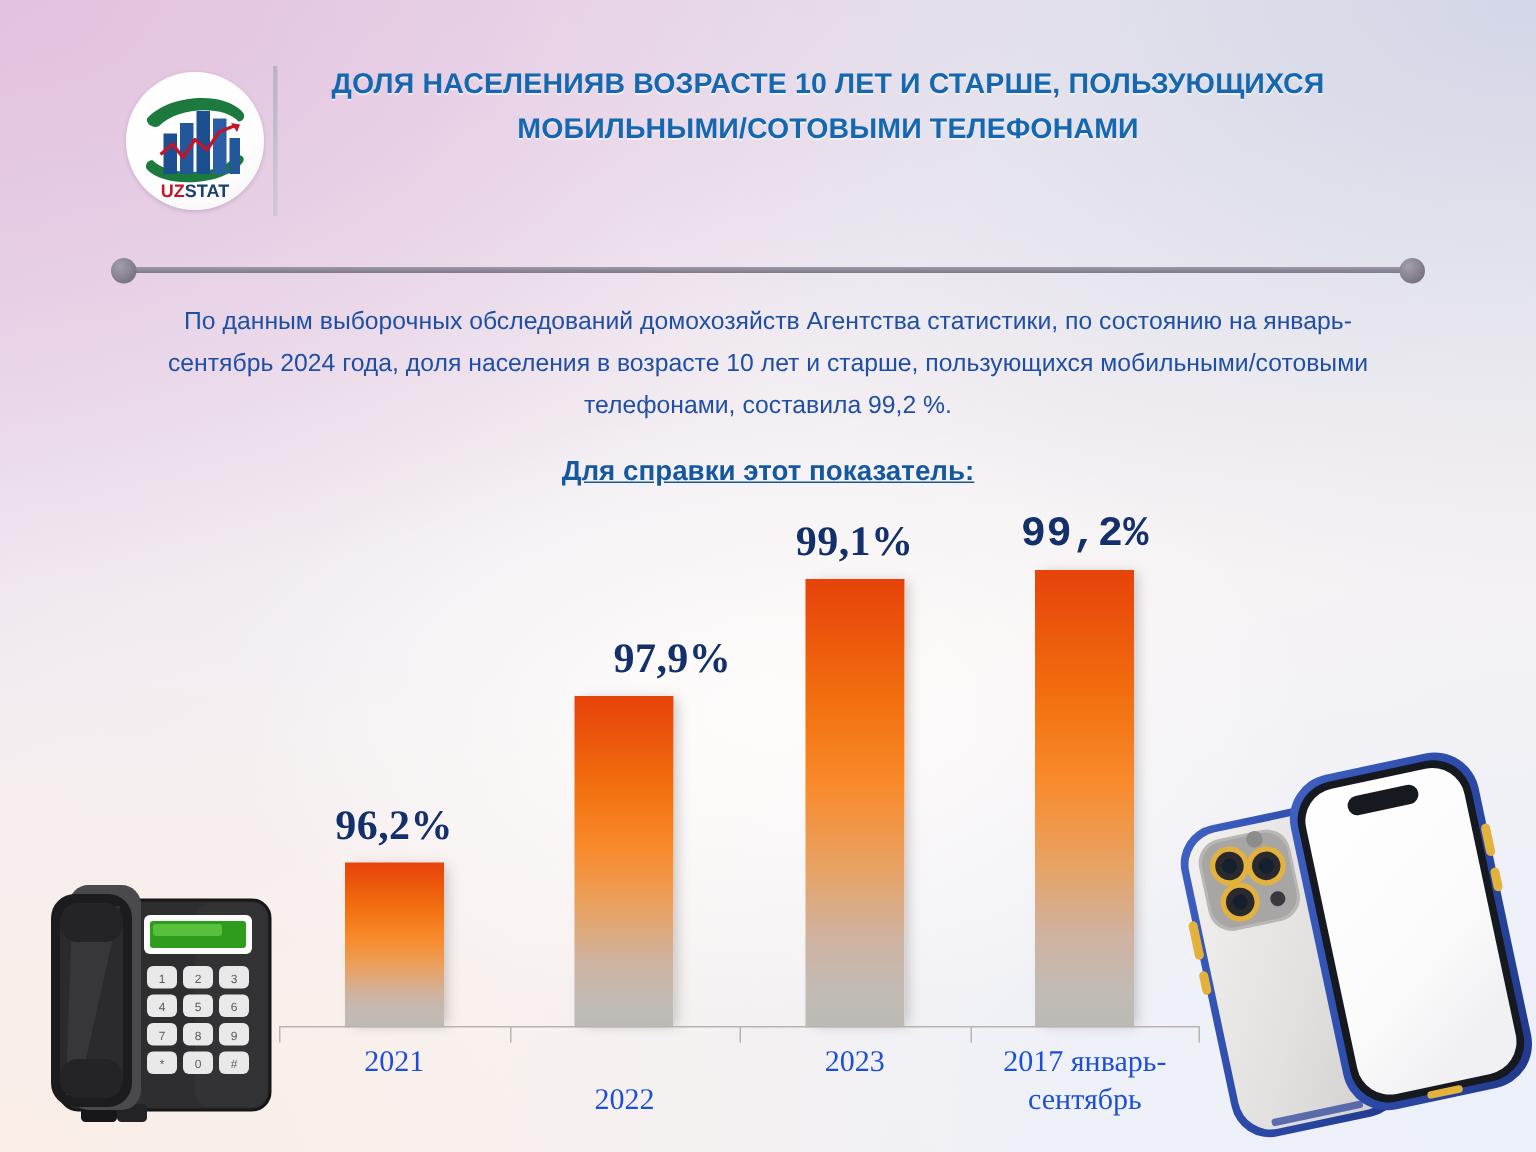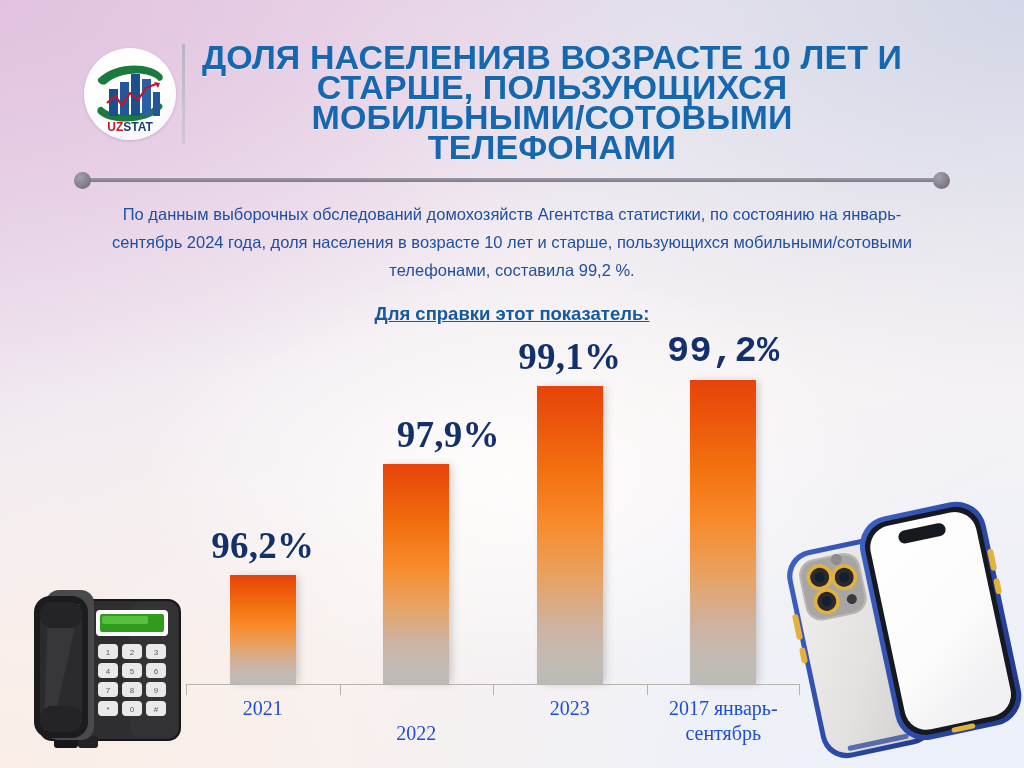--- a/index.html
+++ b/index.html
@@ -37,21 +37,21 @@
   #logo-circle svg{ position:absolute; left:0; top:0; }
   #title-rule{
     position:absolute; left:182px; top:0px; width:3px; height:100px;
     background:linear-gradient(180deg,#b9b3c4,#cfc9d6);
   }
   #title{
     position:absolute; left:192px; top:-2px; width:720px;
     text-align:center;
     color:#1568b0;
     font-weight:bold;
-    font-size:34px;
+    font-size:19px;
     line-height:30px;
     letter-spacing:.1px;
     text-shadow:0 1px 0 rgba(255,255,255,.55);
   }
 
   
   #divider{ position:absolute; left:74px; top:172px; width:876px; height:16px; }
   #divider-line{
     position:absolute; left:8px; top:6px; width:860px; height:4px;
     background:linear-gradient(180deg,#9d98a6,#7e7a89);
@@ -89,21 +89,21 @@
     background:linear-gradient(180deg,
       #e6430a 0%, #ea4f0b 8%, #f2700f 28%, #f98a2b 46%,
       #e8a262 64%, #cfb2a0 80%, #c2bbb4 92%, #bcbab6 100%);
     box-shadow:4px 0 8px -2px rgba(90,80,80,.30);
   }
   .bar-label{
     position:absolute; left:50%; transform:translateX(-50%);
     white-space:nowrap;
     font-family:"Liberation Serif", serif;
     font-weight:bold; color:#13306b;
-    font-size:37px; letter-spacing:.3px;
+    font-size:28px; letter-spacing:.3px;
     text-shadow:0 1px 1px rgba(255,255,255,.6);
   }
 
   
   #axis{ position:absolute; left:186px; top:344px; width:614px; height:1px; }
   #axis-line{ position:absolute; left:0; top:0; width:614px; height:1.4px; background:#b9b3b0; }
   .axis-tick{ position:absolute; top:0px; width:1.4px; height:11px; background:#b9b3b0; }
 
   #cats{ position:absolute; left:186px; top:356px; width:614px; height:64px; }
   .cat{

